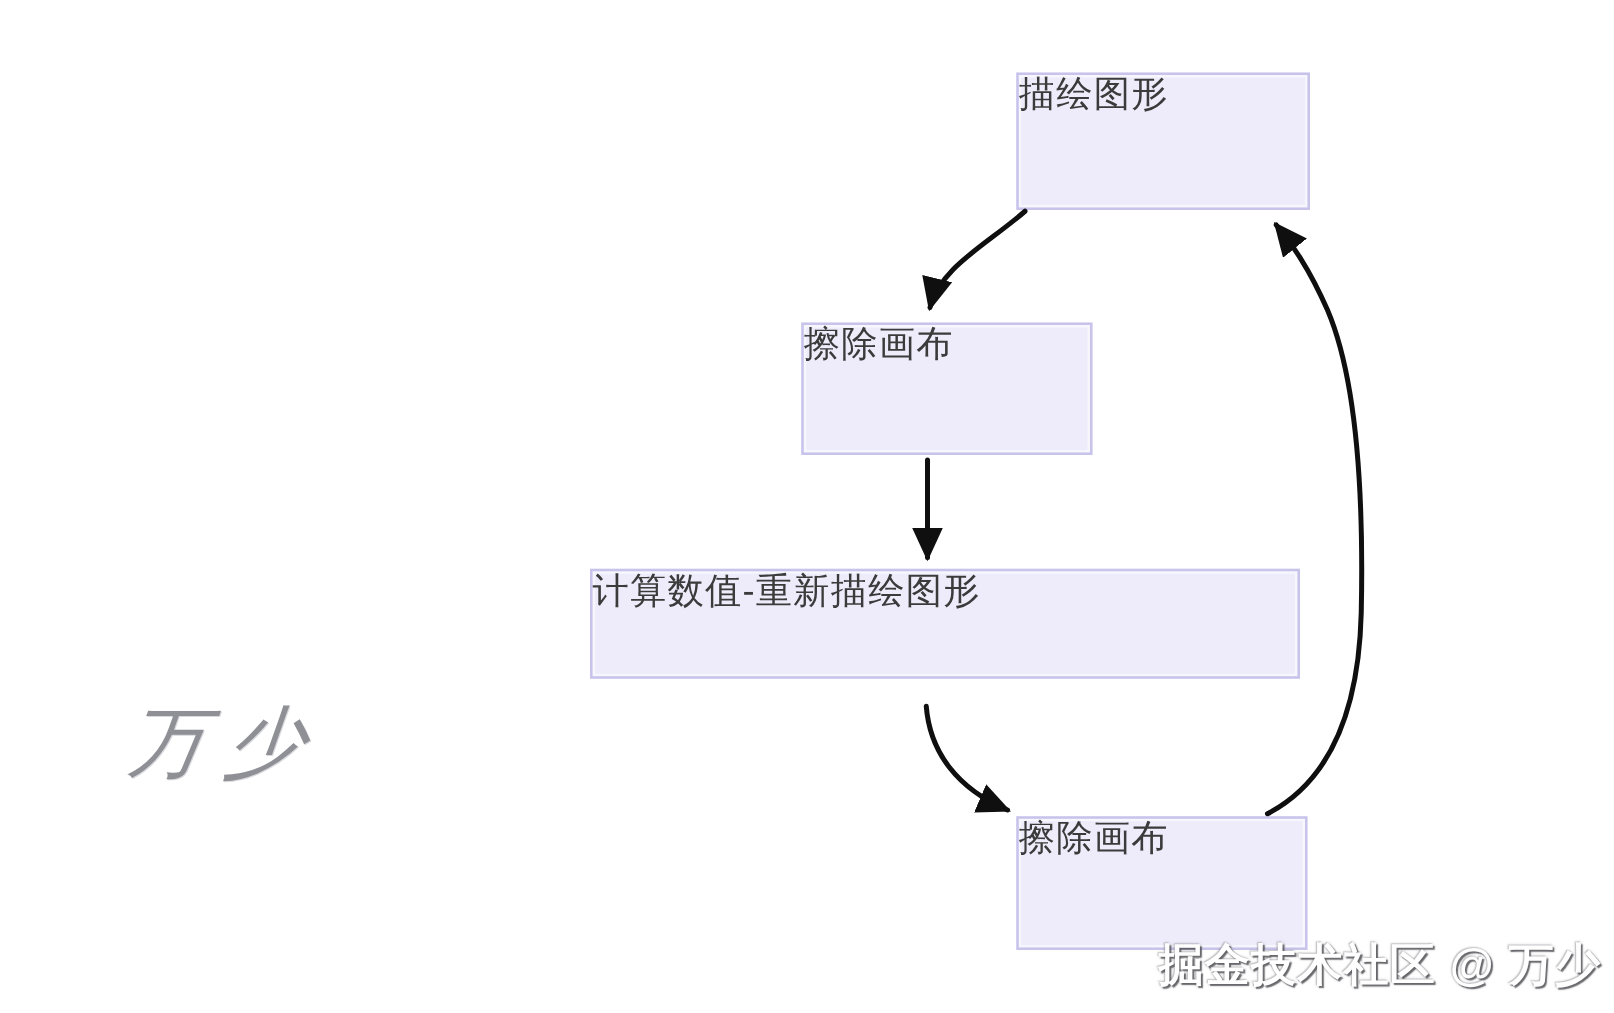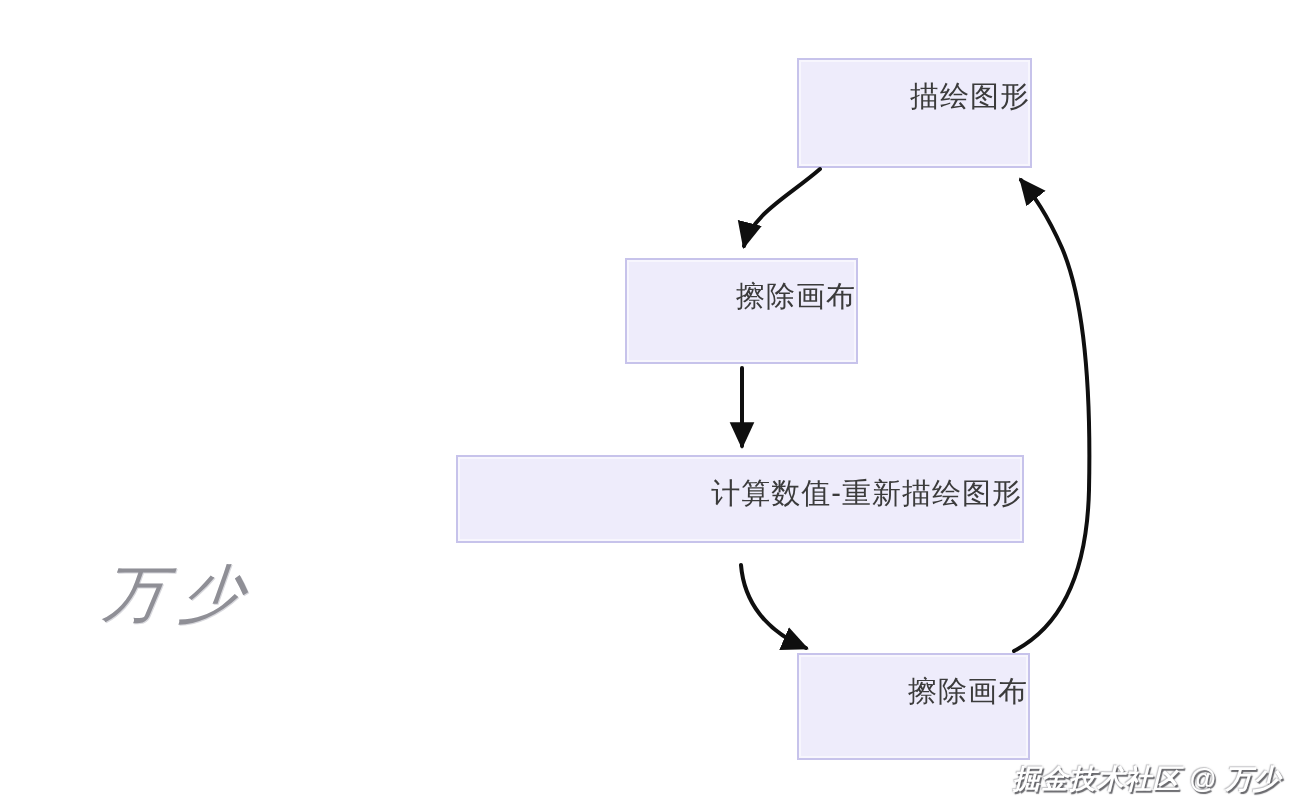--- a/index.html
+++ b/index.html
@@ -15,28 +15,28 @@
     background: #ffffff;
     overflow: hidden;
   }
   .node {
     position: absolute;
     background: #eeecfb;
     border: 2px solid #c7c3eb;
     box-shadow: inset 0 0 0 2px rgba(255,255,255,0.55);
     box-sizing: border-box;
     display: flex;
-    justify-content: flex-end;
+    justify-content: flex-start;
     align-items: flex-start;
-    padding-top: 20px;
     font-size: 29px;
     line-height: 1.15;
     color: #3b3b3b;
     letter-spacing: 1px;
     z-index: 1;
+    margin-left: 16px;
   }
   .node-draw        { left: 797px; top:  58px; width: 235px; height: 110px; }
   .node-erase-top   { left: 625px; top: 258px; width: 233px; height: 106px; }
   .node-compute     { left: 456px; top: 455px; width: 568px; height: 88px; }
   .node-erase-bottom{ left: 797px; top: 653px; width: 233px; height: 107px; }
 
   .edges-svg {
     position: absolute;
     left: 0; top: 0;
     width: 1291px;
@@ -63,30 +63,29 @@
     color: #8f8f96;
     text-shadow: 1px 1px 0 #d8d8dd, -1px -1px 1px rgba(255,255,255,0.9);
     transform: skewX(-6deg);
     white-space: nowrap;
   }
   .footer-watermark {
     position: absolute;
     right: 10px;
     bottom: 13px;
     z-index: 3;
-    font-size: 27px;
+    font-size: 36px;
     font-weight: bold;
     letter-spacing: 1px;
     color: #ffffff;
     text-shadow:
       1.5px 1.5px 1px rgba(80,80,85,0.85),
       -1px -1px 1px rgba(150,150,155,0.45),
       0 0 2px rgba(110,110,115,0.5);
     white-space: nowrap;
-    font-style: italic;
   }
 </style>
 </head>
 <body>
 
 <div class="stage">
 
   <div class="node node-draw">
     <span>描绘图形</span>
   </div>

